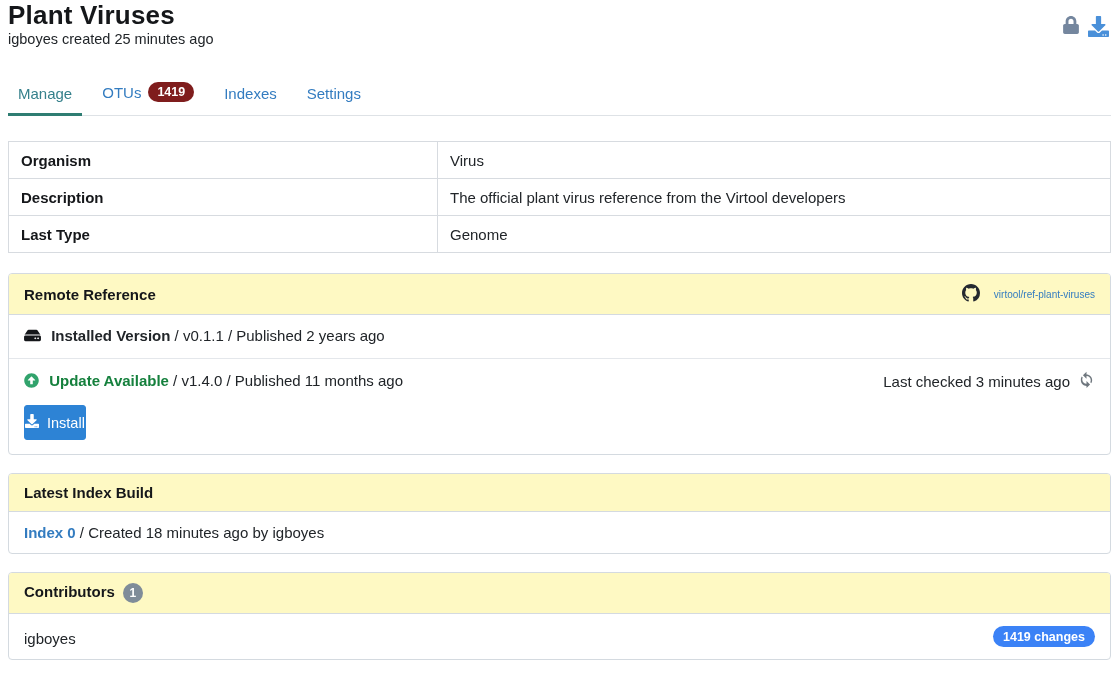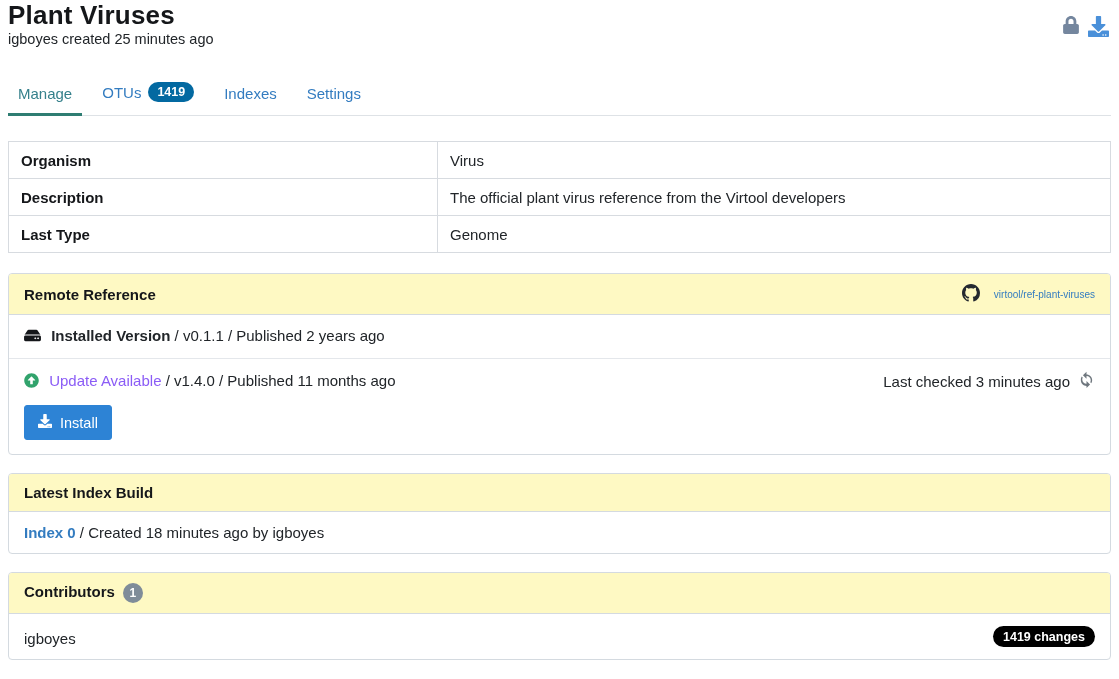--- a/index.html
+++ b/index.html
@@ -20,21 +20,21 @@
 
   
   .tabs { display: flex; align-items: flex-end; margin-top: 27px; border-bottom: 1px solid #dee2e6; }
   .tab {
     padding: 8px 10px 11px 10px; margin-right: 10px; margin-bottom: -1px;
     border-bottom: 3px solid transparent;
     color: #337cc0; font-size: 15px; cursor: pointer; display: flex; align-items: center;
   }
   .tab.active { color: #35808b; border-bottom-color: #2e7d72; }
   .tab-badge {
-    margin-left: 7px; background: #0369a1; color: #fff; font-size: 12.5px; font-weight: 700;
+    margin-left: 7px; background: #7f1d1d; color: #fff; font-size: 12.5px; font-weight: 700;
     padding: 2.5px 9px; border-radius: 11px; line-height: 1.2;
   }
 
   
   table.details { width: 100%; border-collapse: collapse; margin-top: 25px; }
   table.details td { border: 1px solid #d7dbe0; padding: 8px 12px; height: 37px; font-size: 15px; }
   table.details td.label { width: 429px; font-weight: 700; color: #15171a; }
 
   
   .panel { border: 1px solid #d4dae0; border-radius: 4px; margin-top: 20px; background: #fff; }
@@ -47,39 +47,39 @@
   .panel-row { padding: 12px 15px; }
   .panel-row + .panel-row { border-top: 1px solid #e4e7eb; }
 
   .inline-icon { display: inline-block; vertical-align: -2px; margin-right: 6px; }
   .bold { font-weight: 700; }
 
   .repo-link { display: flex; align-items: center; gap: 14px; color: #337cc0; font-weight: 400; font-size: 10px; text-decoration: none; cursor: pointer; text-align: center; }
 
   .update-row { padding-bottom: 14px; }
   .update-line { display: flex; align-items: center; justify-content: space-between; }
-  .update-left .green { color: #8b5cf6; font-weight: 400; }
+  .update-left .green { color: #15803d; font-weight: 700; }
   .last-checked { display: flex; align-items: center; gap: 8px; color: #212529; }
 
   .btn-install {
     margin-top: 14px; display: inline-flex; align-items: center; gap: 8px;
     background: #2d83d5; border: 1px solid #2d83d5; color: #fff;
-    font-size: 14.5px; font-family: inherit; padding: 8px 13px; border-radius: 3px; cursor: pointer;
+    font-size: 14.5px; font-family: inherit; padding: 8px 0; border-radius: 3px; cursor: pointer;
   }
 
   .index-link { color: #337cc0; font-weight: 700; cursor: pointer; }
 
   .count-circle {
     display: inline-flex; align-items: center; justify-content: center;
     width: 20px; height: 20px; border-radius: 50%; background: #7f8c99;
     color: #fff; font-size: 12px; font-weight: 700; margin-left: 8px;
   }
   .contrib-row { display: flex; align-items: flex-end; justify-content: space-between; }
   .changes-badge {
-    background: #000000; color: #fff; font-size: 12.5px; font-weight: 700;
+    background: #3b82f6; color: #fff; font-size: 12.5px; font-weight: 700;
     padding: 3.5px 10px; border-radius: 11px;
   }
 </style>
 </head>
 <body>
 
 <div class="page">
 
   <div class="page-header">
     <div class="page-title">Plant Viruses</div>

